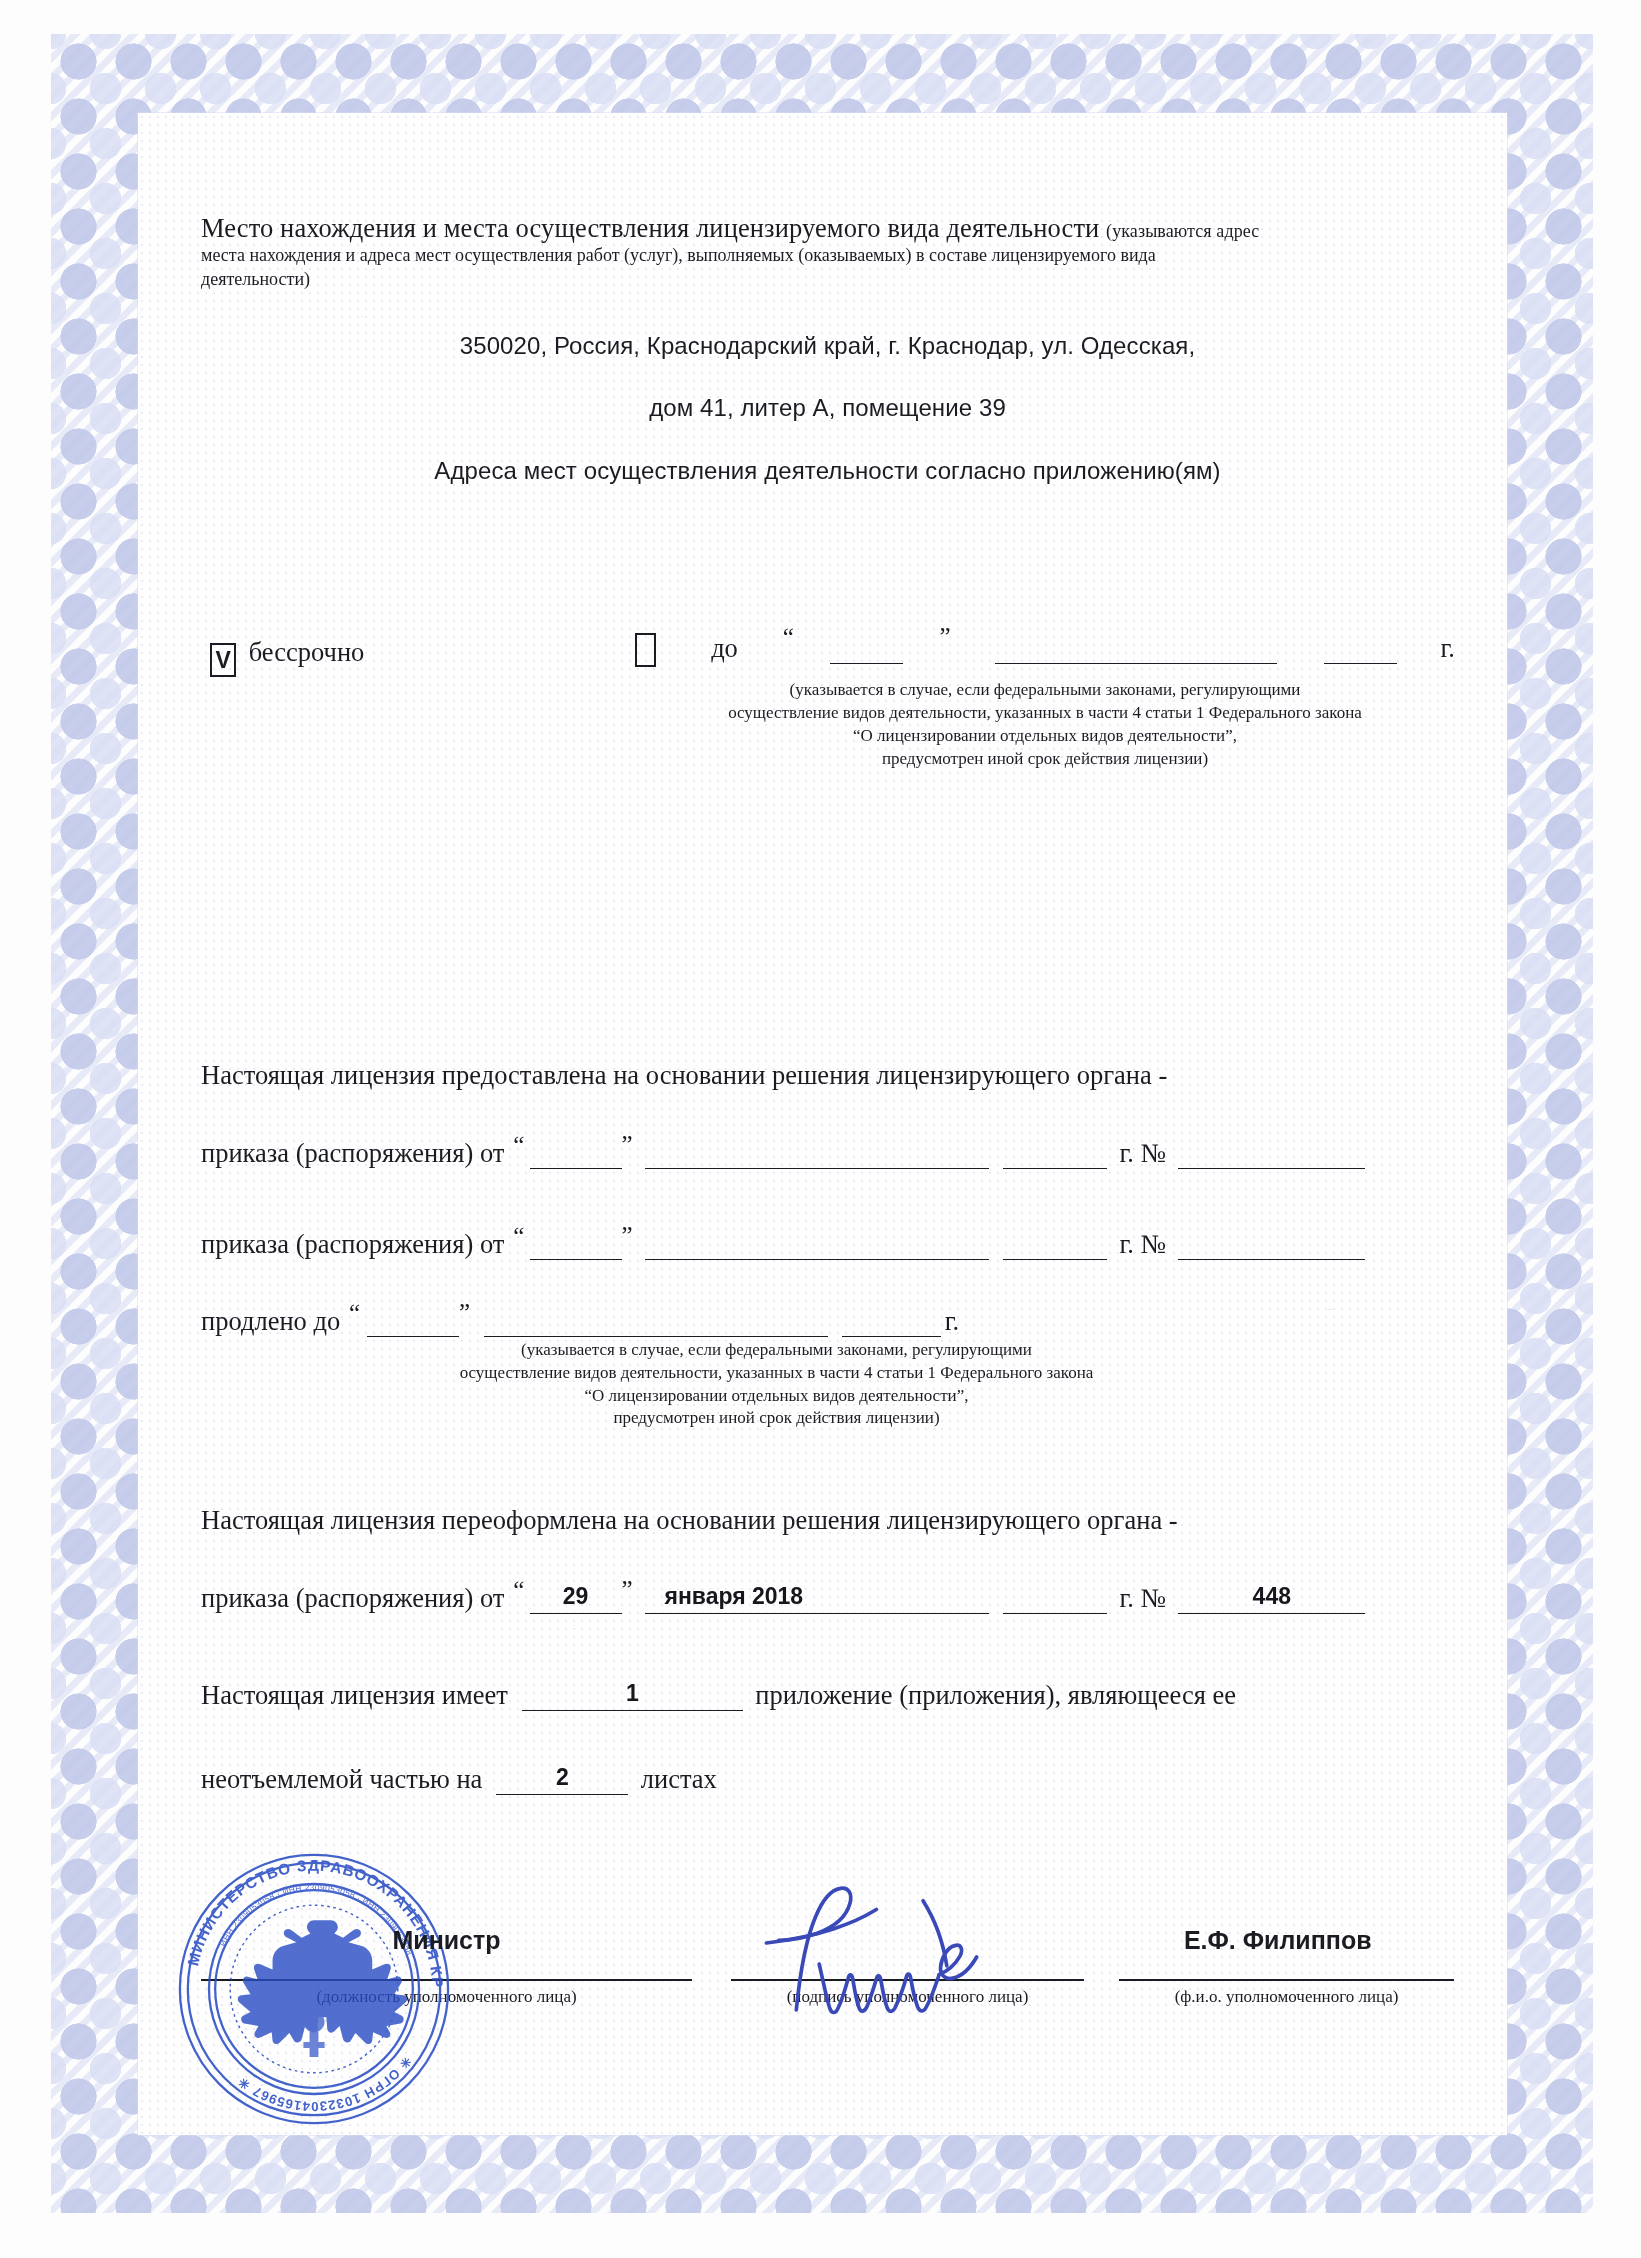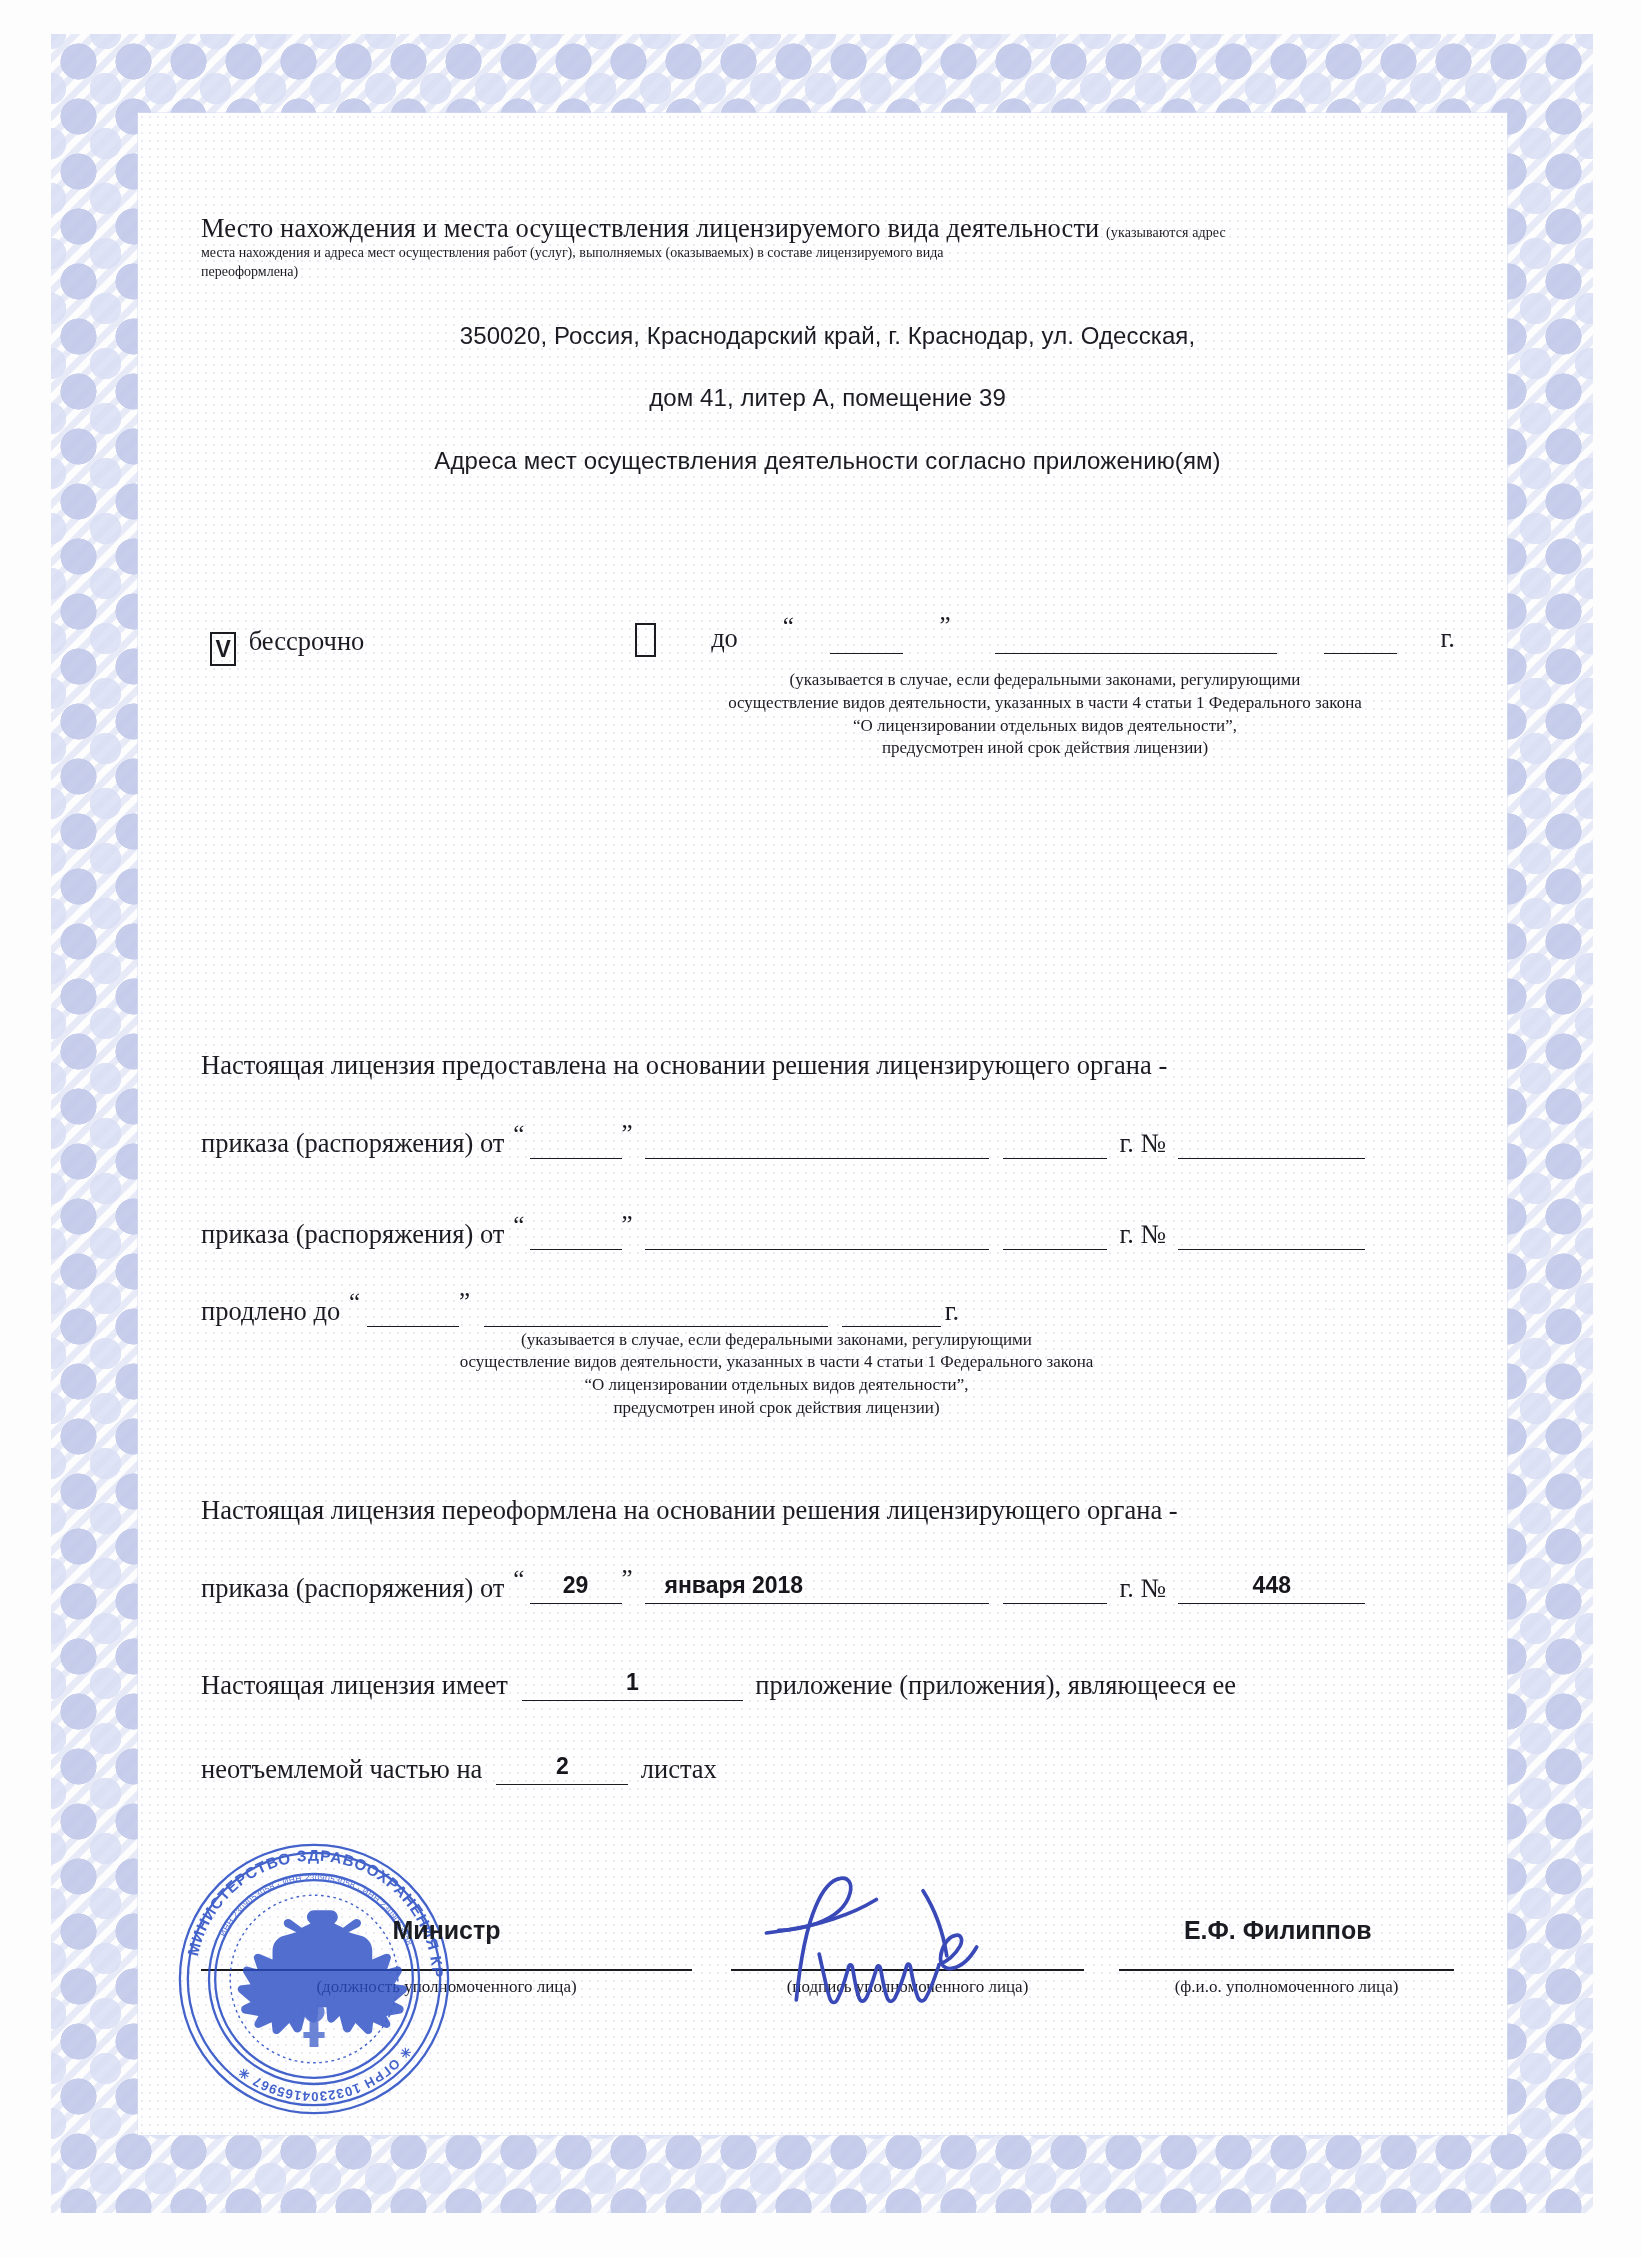--- a/index.html
+++ b/index.html
@@ -71,21 +71,21 @@
     top: 212px;
     width: 1253px;
   }
 
   .hdr-main {
     font-size: 26.5px;
     line-height: 1.22;
     letter-spacing: 0.1px;
   }
   .hdr-small {
-    font-size: 14px;
+    font-size: 18px;
     line-height: 1.30;
   }
 
   .addr {
     text-align: center;
     font-family: "Liberation Sans", "DejaVu Sans", sans-serif;
     font-weight: normal;
     font-size: 24px;
     letter-spacing: 0.1px;
   }
@@ -286,21 +286,21 @@
   <div class="paper-fiber"></div>
 
   <div class="content">
 
     <div>
       <div class="hdr-main">
         <span>Место нахождения и места осуществления лицензируемого вида деятельности</span>
         <span class="hdr-small">(указываются адрес</span>
       </div>
       <div class="hdr-small">места нахождения и адреса мест осуществления работ (услуг), выполняемых (оказываемых) в составе лицензируемого вида</div>
-      <div class="hdr-small">переоформлена)</div>
+      <div class="hdr-small">деятельности)</div>
     </div>
 
     <div>
       <div class="addr addr-l1">350020, Россия, Краснодарский край, г. Краснодар, ул. Одесская,</div>
       <div class="addr addr-l2">дом 41, литер А, помещение 39</div>
       <div class="addr addr-l3">Адреса мест осуществления деятельности согласно приложению(ям)</div>
     </div>
 
     <div class="term-row">
 

